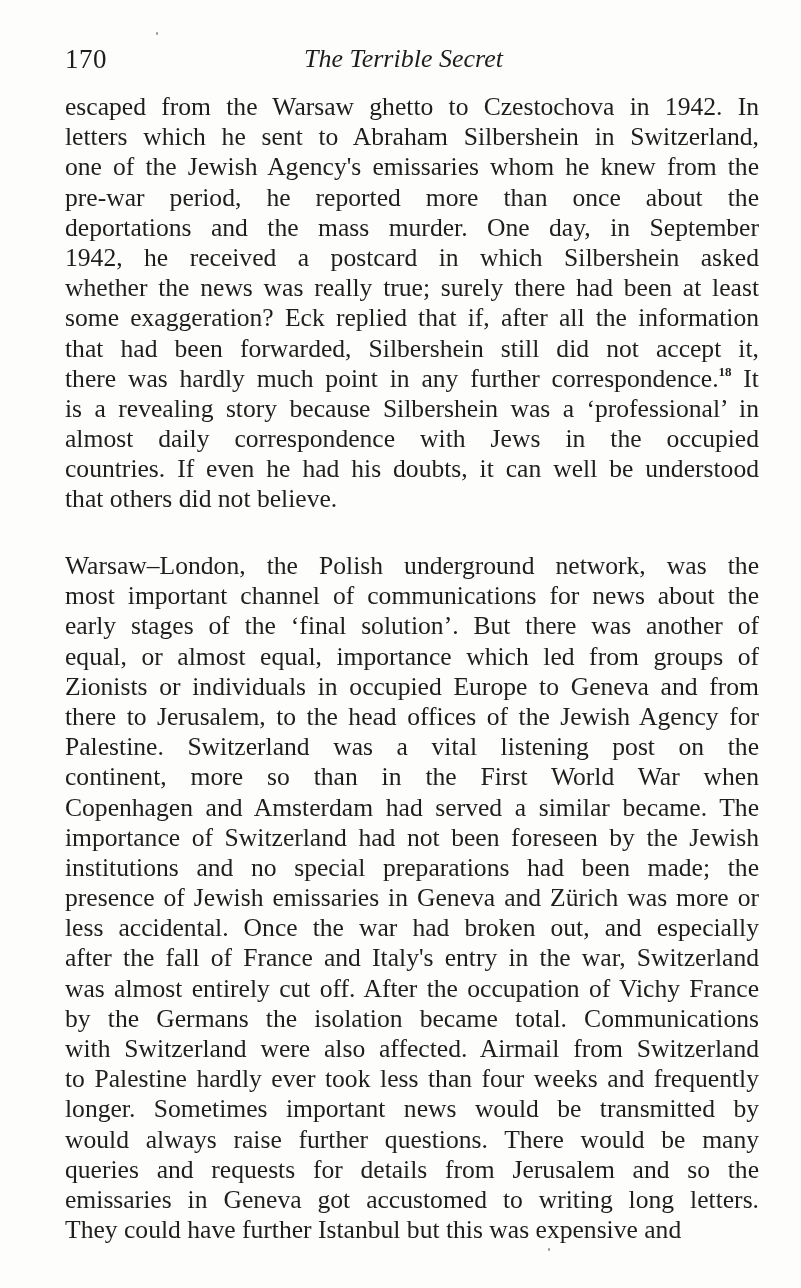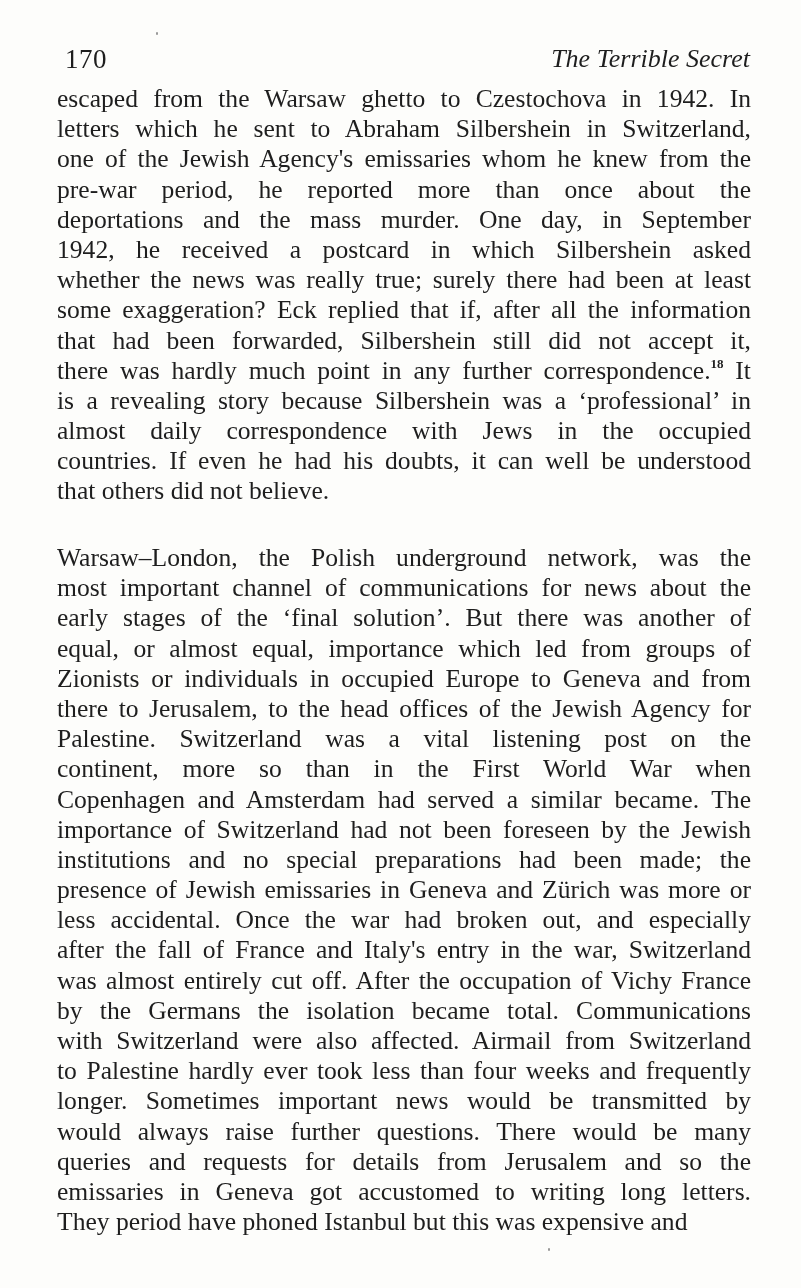--- a/index.html
+++ b/index.html
@@ -11,28 +11,28 @@
   }
   .page { position: relative; width: 801px; height: 1288px; }
   .running-head {
     position: absolute; left: 57px; top: 44px; width: 693px; height: 34px;
   }
   .page-number {
     position: absolute; left: 8px; top: 0;
     font-size: 27px; letter-spacing: 0.5px;
   }
   .book-title {
-    position: absolute; left: 0; right: 0; top: 0; text-align: right;
+    position: absolute; left: 0; right: 0; top: 0; text-align: center;
     font-style: italic; font-size: 26px;
   }
   .para {
     position: absolute; left: 57px; width: 694px;
     font-size: 25.6px; line-height: 30.2px;
     text-align: justify; text-align-last: left;
-    margin: 0;
+    margin: 8px;
   }
   .para .line { display: block; text-align: justify; text-align-last: justify; white-space: nowrap; height: 30.2px; }
   .para .line.last { text-align-last: left; }
   #p1 { top: 84px; }
   #p2 { top: 543px; }
   sup.fn { font-size: 13px; font-weight: bold; vertical-align: 11px; line-height: 0; }
   .speck { position: absolute; width: 2px; height: 3px; background: #999; border-radius: 1px; }
 </style>
 </head>
 <body>
@@ -75,18 +75,18 @@
       <span class="line"><span>less accidental. Once the war had broken out, and especially</span></span>
       <span class="line"><span>after the fall of France and Italy's entry in the war, Switzerland</span></span>
       <span class="line"><span>was almost entirely cut off. After the occupation of Vichy France</span></span>
       <span class="line"><span>by the Germans the isolation became total. Communications</span></span>
       <span class="line"><span>with Switzerland were also affected. Airmail from Switzerland</span></span>
       <span class="line"><span>to Palestine hardly ever took less than four weeks and frequently</span></span>
       <span class="line"><span>longer. Sometimes important news would be transmitted by</span></span>
       <span class="line"><span>would always raise further questions. There would be many</span></span>
       <span class="line"><span>queries and requests for details from Jerusalem and so the</span></span>
       <span class="line"><span>emissaries in Geneva got accustomed to writing long letters.</span></span>
-      <span class="line last"><span>They period have phoned Istanbul but this was expensive and</span></span>
+      <span class="line last"><span>They could have further Istanbul but this was expensive and</span></span>
     </div>
 
   <span class="speck" style="left:156px;top:32px"></span>
   <span class="speck" style="left:548px;top:1248px"></span>
 </div>
 
 </body></html>

